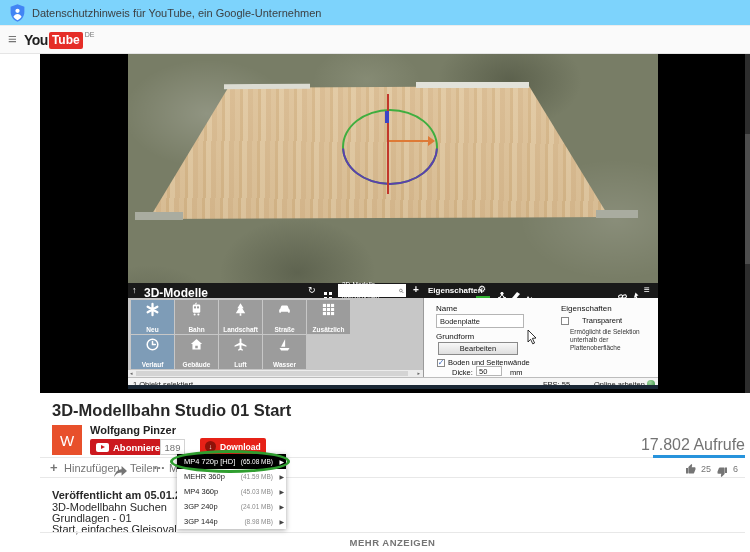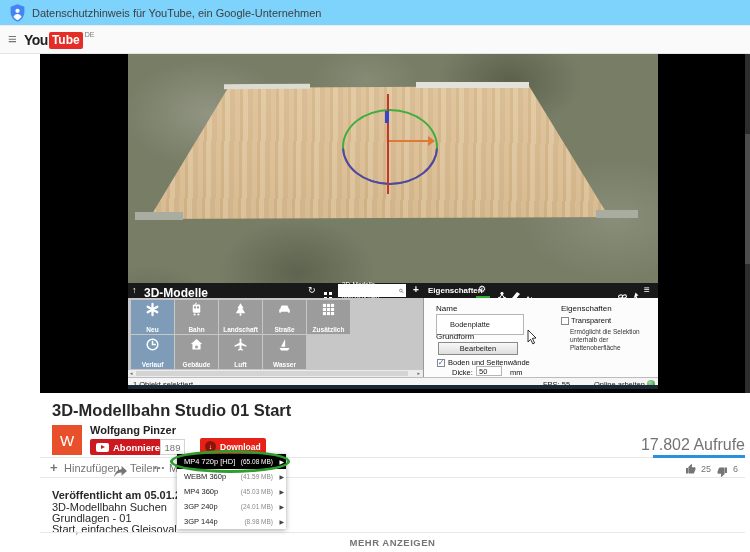--- a/index.html
+++ b/index.html
@@ -77,29 +77,29 @@
   .tile-ic{display:block}
   .tile-ic svg{width:15px;height:15px;display:block;margin:2px auto 0}
   .tile-lb{position:absolute;bottom:1px;left:0;right:0;text-align:center;font-size:6.5px;font-weight:bold;color:#fff;white-space:nowrap;overflow:hidden}
   .hscroll{left:0;top:316px;width:295px;height:7px;background:#ececec;color:#666;font-size:5px;line-height:7px}
   .hs-l{left:2px;top:0}.hs-r{right:3px;top:0;position:absolute}
   .hs-thumb{left:8px;top:1px;width:272px;height:5px;background:#d4d4d4}
 
   .props{left:295px;top:244px;width:235px;height:79px;background:#fcfcfc;border-left:1px solid #9a9a9a;font-size:7.5px;color:#111}
   .p-bold{font-weight:normal;font-size:8px}
   .p-name-l{left:12px;top:6px}
-  .p-name-in{left:12px;top:16px;width:88px;height:21px;border:1px solid #b5b5b5;font-size:7.5px;padding:0 13px;outline:none;background:#fff;color:#222}
+  .p-name-in{left:12px;top:16px;width:88px;height:14px;border:1px solid #b5b5b5;font-size:7.5px;padding:0 3px;outline:none;background:#fff;color:#222}
   .p-shape-l{left:12px;top:34px}
   .p-edit{left:14px;top:44px;width:80px;height:13px;background:linear-gradient(#f8f8f8,#dedede);border:1px solid #8a8a8a;font-size:7.5px;color:#222;display:flex;align-items:center;justify-content:center;cursor:pointer}
   .p-check{left:13px;top:60px;display:flex;align-items:center;gap:3px}
   .p-dicke-l{left:28px;top:70px}
   .p-dicke-in{left:52px;top:68px;width:26px;height:10px;border:1px solid #b5b5b5;font-size:7.5px;padding:0 2px;outline:none;background:#fff;color:#222}
   .p-dicke-u{left:86px;top:70px}
   .p-group{left:137px;top:6px}
-  .p-transp{left:137px;top:18px;display:flex;align-items:center;gap:2px}
+  .p-transp{left:137px;top:18px;display:flex;align-items:center;gap:13px}
   .p-hint{left:146px;top:30px;width:84px;font-size:6.5px;color:#333;line-height:8px}
   .cbx{width:8px;height:8px;border:1px solid #888;background:#fff;display:inline-flex;align-items:center;justify-content:center;font-size:8px;color:#3d6cc0;line-height:8px}
 
   .appstatus{left:0;top:323px;width:530px;height:12px;background:#f5f5f5;border-top:1px solid #bcbcbc;font-size:7.5px;color:#222}
   .as-left{left:5px;top:2px}
   .as-fps{left:415px;top:2px}
   .as-online{left:466px;top:2px}
   .globe{left:519px;top:2px;width:8px;height:8px;border-radius:50%;background:radial-gradient(circle at 35% 30%,#9fd69f,#2d8a3a)}
   .cursor{left:399px;top:275px}
 
@@ -440,21 +440,21 @@
   <div class="abs hr2"></div>
 
   <div class="abs dlmenu">
 
   <div class="dl-item hl">
         <span class="dl-label">MP4 720p [HD]</span>
         <span class="dl-size">(65.08 MB)</span>
         <span class="dl-arrow">▶</span>
       </div>
       <div class="dl-item">
-        <span class="dl-label">WEBM 360p</span>
+        <span class="dl-label">MEHR 360p</span>
         <span class="dl-size">(41.59 MB)</span>
         <span class="dl-arrow">▶</span>
       </div>
       <div class="dl-item">
         <span class="dl-label">MP4 360p</span>
         <span class="dl-size">(45.03 MB)</span>
         <span class="dl-arrow">▶</span>
       </div>
       <div class="dl-item">
         <span class="dl-label">3GP 240p</span>

